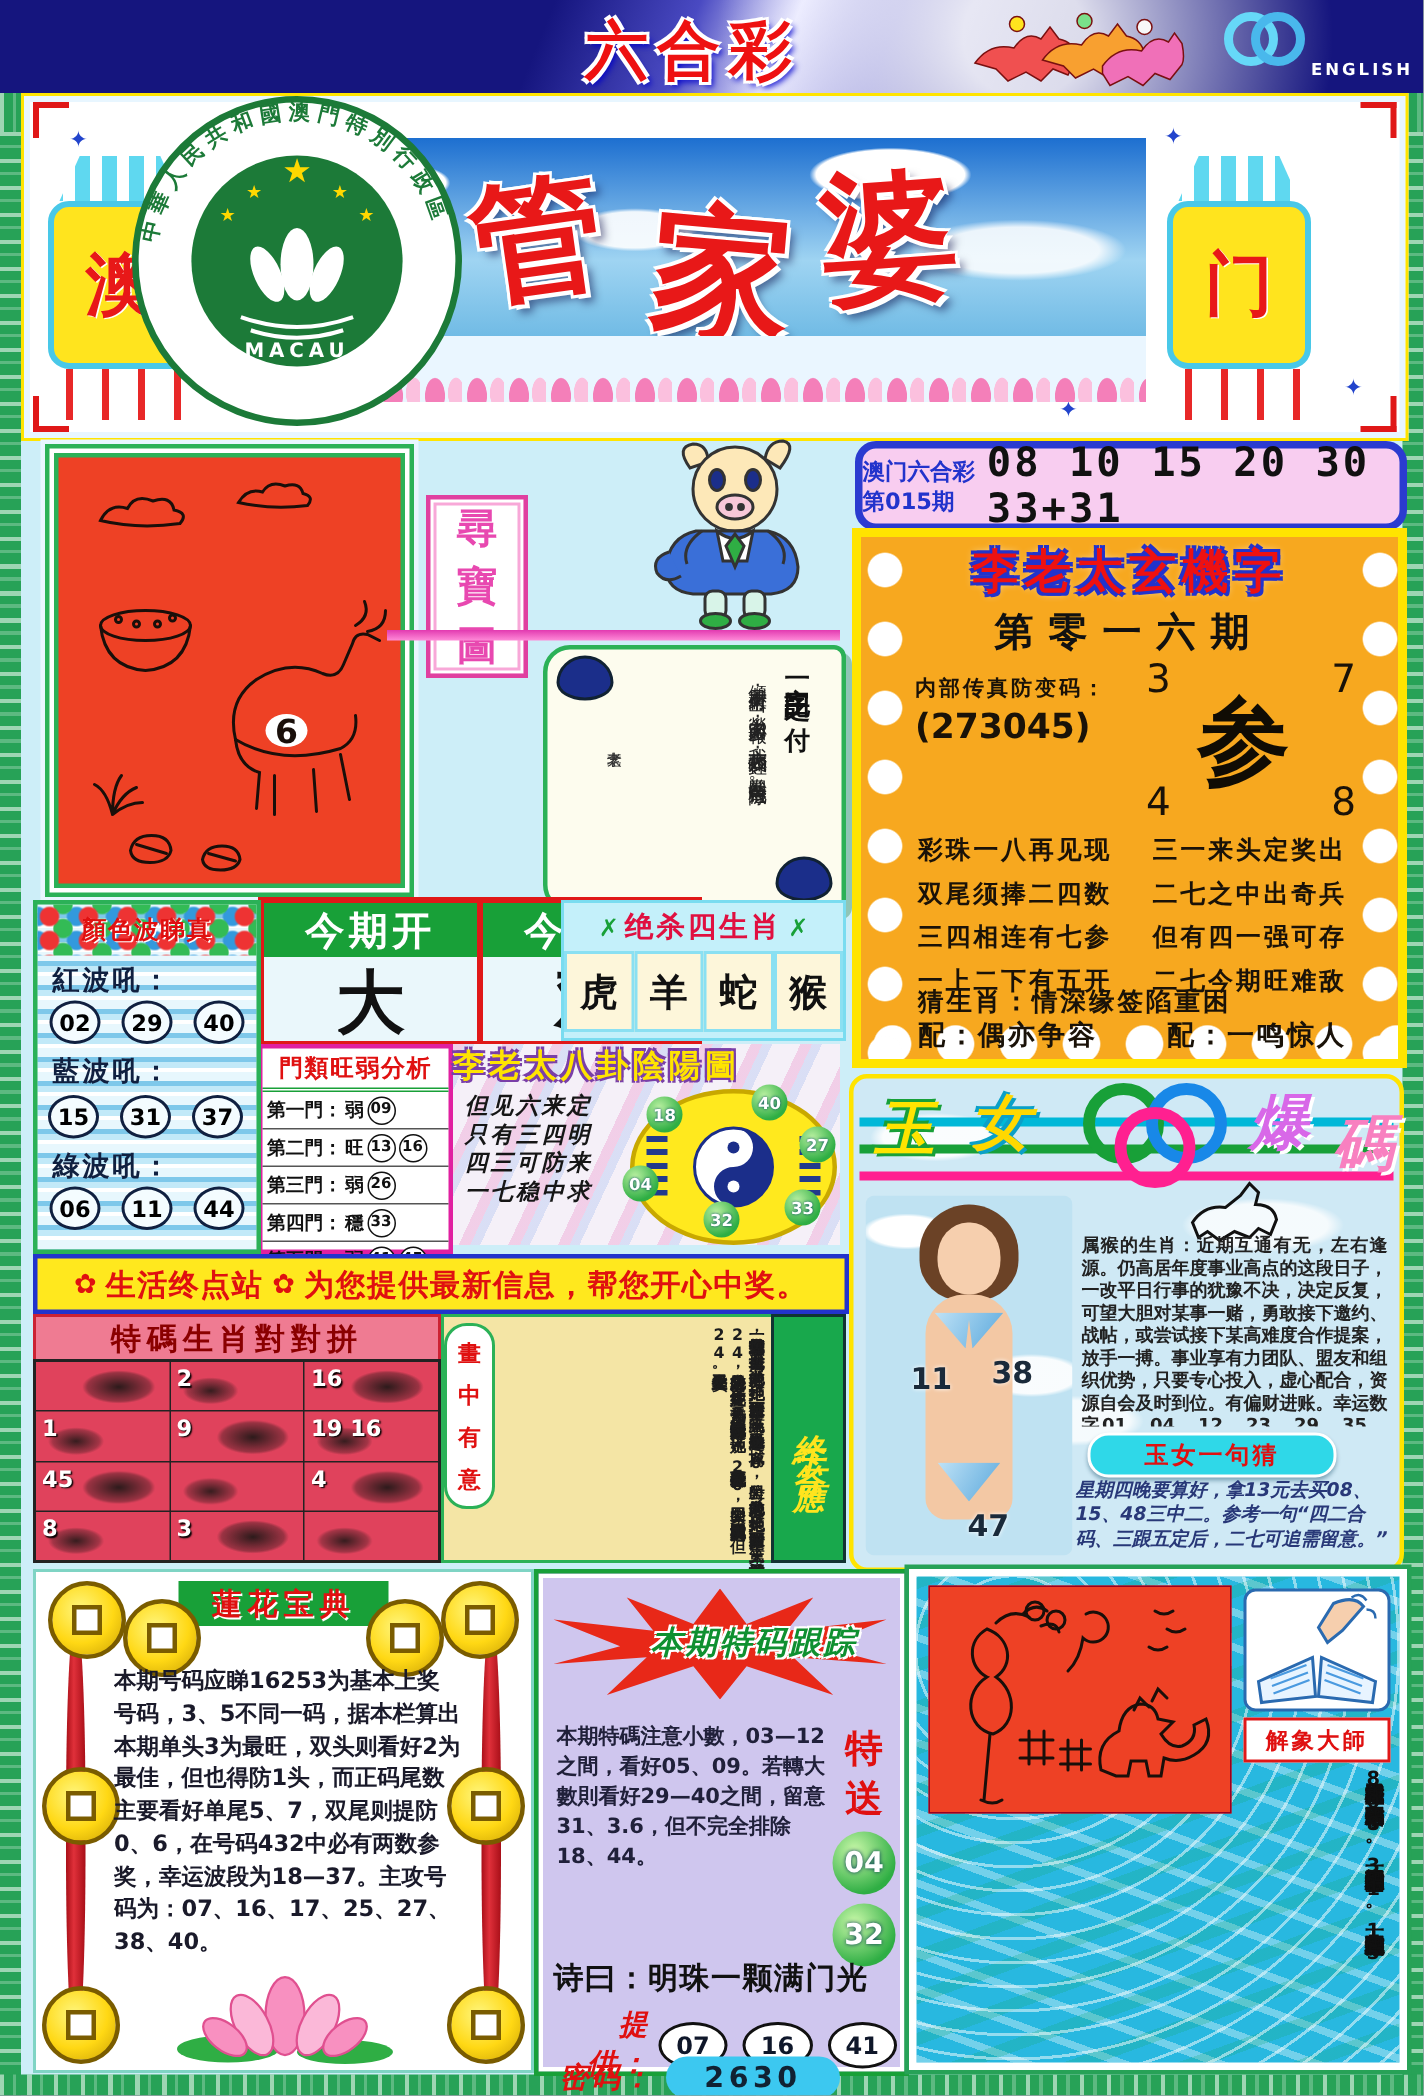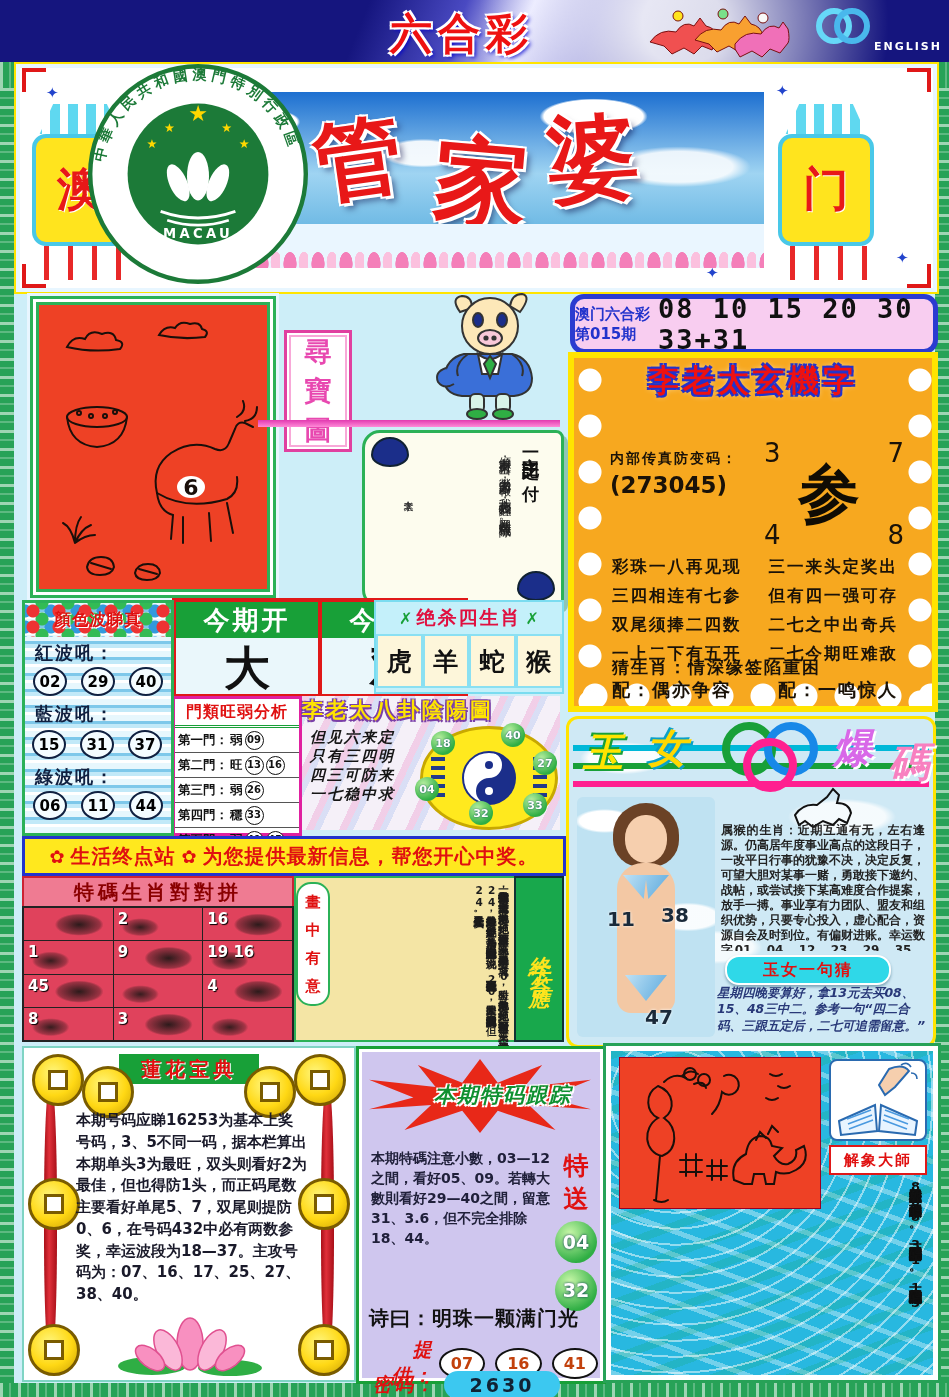--- a/index.html
+++ b/index.html
@@ -139,21 +139,21 @@
   .trackTitle{color:#0f9030;font-weight:bold;font-size:21px;letter-spacing:2px;font-style:italic;
       text-shadow:1.5px 1.5px 0 #fff,-1.5px -1.5px 0 #fff,1.5px -1.5px 0 #fff,-1.5px 1.5px 0 #fff;padding-left:44px;}
   .trackBody{font-size:14px;font-weight:bold;color:#20203a;line-height:1.42;}
   .tsChar{color:#e01010;font-weight:bold;font-size:25px;display:block;text-align:center;}
   .bigBall{width:42px;height:42px;border-radius:50%;margin:6px auto;
       background:radial-gradient(circle at 35% 30%,#c8f8a8,#2fae44 72%);color:#fff;font-weight:bold;font-size:19px;
       display:flex;align-items:center;justify-content:center;text-shadow:0 0 3px #035;}
   .poemLine{font-size:20px;font-weight:bold;color:#111;letter-spacing:1px;}
   .redLbl{color:#e01010;font-weight:bold;font-size:19px;font-style:italic;letter-spacing:2px;}
   .ovalNum{display:inline-flex;width:44px;height:27px;border:2px solid #111;border-radius:50%;background:#fff;
-      align-items:center;justify-content:center;font-size:16px;font-weight:bold;color:#c2410c;margin:0 5px;}
+      align-items:center;justify-content:center;font-size:16px;font-weight:bold;color:#0f172a;margin:0 5px;}
   .pwPill{display:inline-flex;width:116px;height:28px;background:#3cc8f0;border-radius:14px;
       align-items:center;justify-content:center;font-size:19px;font-weight:bold;color:#123;letter-spacing:3px;}
   .master{border:5px solid #fff;outline:3px solid #27a257;background:
       repeating-radial-gradient(circle at 20% 15%, rgba(255,255,255,.5) 0 2px, rgba(0,0,0,0) 2px 16px),
       repeating-linear-gradient(160deg, rgba(20,170,120,.25) 0 8px, rgba(0,0,0,0) 8px 26px),
       repeating-linear-gradient(20deg, rgba(255,255,255,.35) 0 5px, rgba(0,0,0,0) 5px 22px),
       #28b8e0;}
   .drawBox{background:#ee4125;border:1px solid #902;}
   .bookIc{background:#fff;border:2px solid #2a6ab0;border-radius:8px;}
   .masterLbl{background:#fff;border:2px solid #e01818;display:flex;align-items:center;justify-content:center;}
@@ -261,41 +261,42 @@
   <div class="abs resultsBox" style="left:570px;top:294px;width:358px;height:50px;">
     <div class="resOrg" style="width:110px;">
       <div>澳门六合彩</div>
       <div>第015期</div>
     </div>
     <div class="resNums">08 10 15 20 30 33+31</div>
   </div>
 
   <div class="abs mystic" style="left:568px;top:352px;width:358px;height:348px;">
     <div class="abs mysticTitle" style="left:0;right:0;top:2px;text-align:center;">李老太玄機字</div>
+    <div class="abs" style="left:0;right:0;top:46px;text-align:center;font-size:26px;font-weight:bold;color:#111;letter-spacing:10px;">第零一六期</div>
     <div class="abs" style="left:36px;top:92px;font-size:14px;font-weight:bold;color:#1a1208;letter-spacing:2px;">内部传真防变码：</div>
     <div class="abs" style="left:36px;top:114px;font-size:23px;font-weight:bold;color:#1a1208;">(273045)</div>
     <div class="abs" style="left:190px;top:80px;width:140px;height:112px;">
       <span class="abs" style="left:0;top:0;font-size:26px;color:#1a1208;">3</span>
       <span class="abs" style="right:0;top:0;font-size:26px;color:#1a1208;">7</span>
       <span class="abs" style="left:34px;top:14px;font-size:62px;font-weight:bold;color:#100c04;">参</span>
       <span class="abs" style="left:0;bottom:0;font-size:26px;color:#1a1208;">4</span>
       <span class="abs" style="right:0;bottom:0;font-size:26px;color:#1a1208;">8</span>
     </div>
     <div class="abs" style="left:38px;top:198px;width:286px;">
       <div style="display:flex;justify-content:space-between;margin-bottom:7px;">
         <span class="verse">彩珠一八再见现</span>
         <span class="verse">三一来头定奖出</span>
       </div>
       <div style="display:flex;justify-content:space-between;margin-bottom:7px;">
+        <span class="verse">双尾须捧二四数</span>
+        <span class="verse">二七之中出奇兵</span>
+      </div>
+      <div style="display:flex;justify-content:space-between;margin-bottom:7px;">
         <span class="verse">三四相连有七参</span>
         <span class="verse">但有四一强可存</span>
-      </div>
-      <div style="display:flex;justify-content:space-between;margin-bottom:7px;">
-        <span class="verse">双尾须捧二四数</span>
-        <span class="verse">二七之中出奇兵</span>
       </div>
       <div style="display:flex;justify-content:space-between;">
         <span class="verse">一上二下有五开</span>
         <span class="verse">二七今期旺难敌</span>
       </div>
     </div>
     <div class="abs verse" style="left:38px;top:298px;font-size:17px;">猜生肖：情深缘签陷重困</div>
     <div class="abs" style="left:38px;top:320px;width:286px;display:flex;justify-content:space-between;">
       <span class="verse" style="font-size:18px;">配：偶亦争容</span>
       <span class="verse" style="font-size:18px;">配：一鸣惊人</span>

